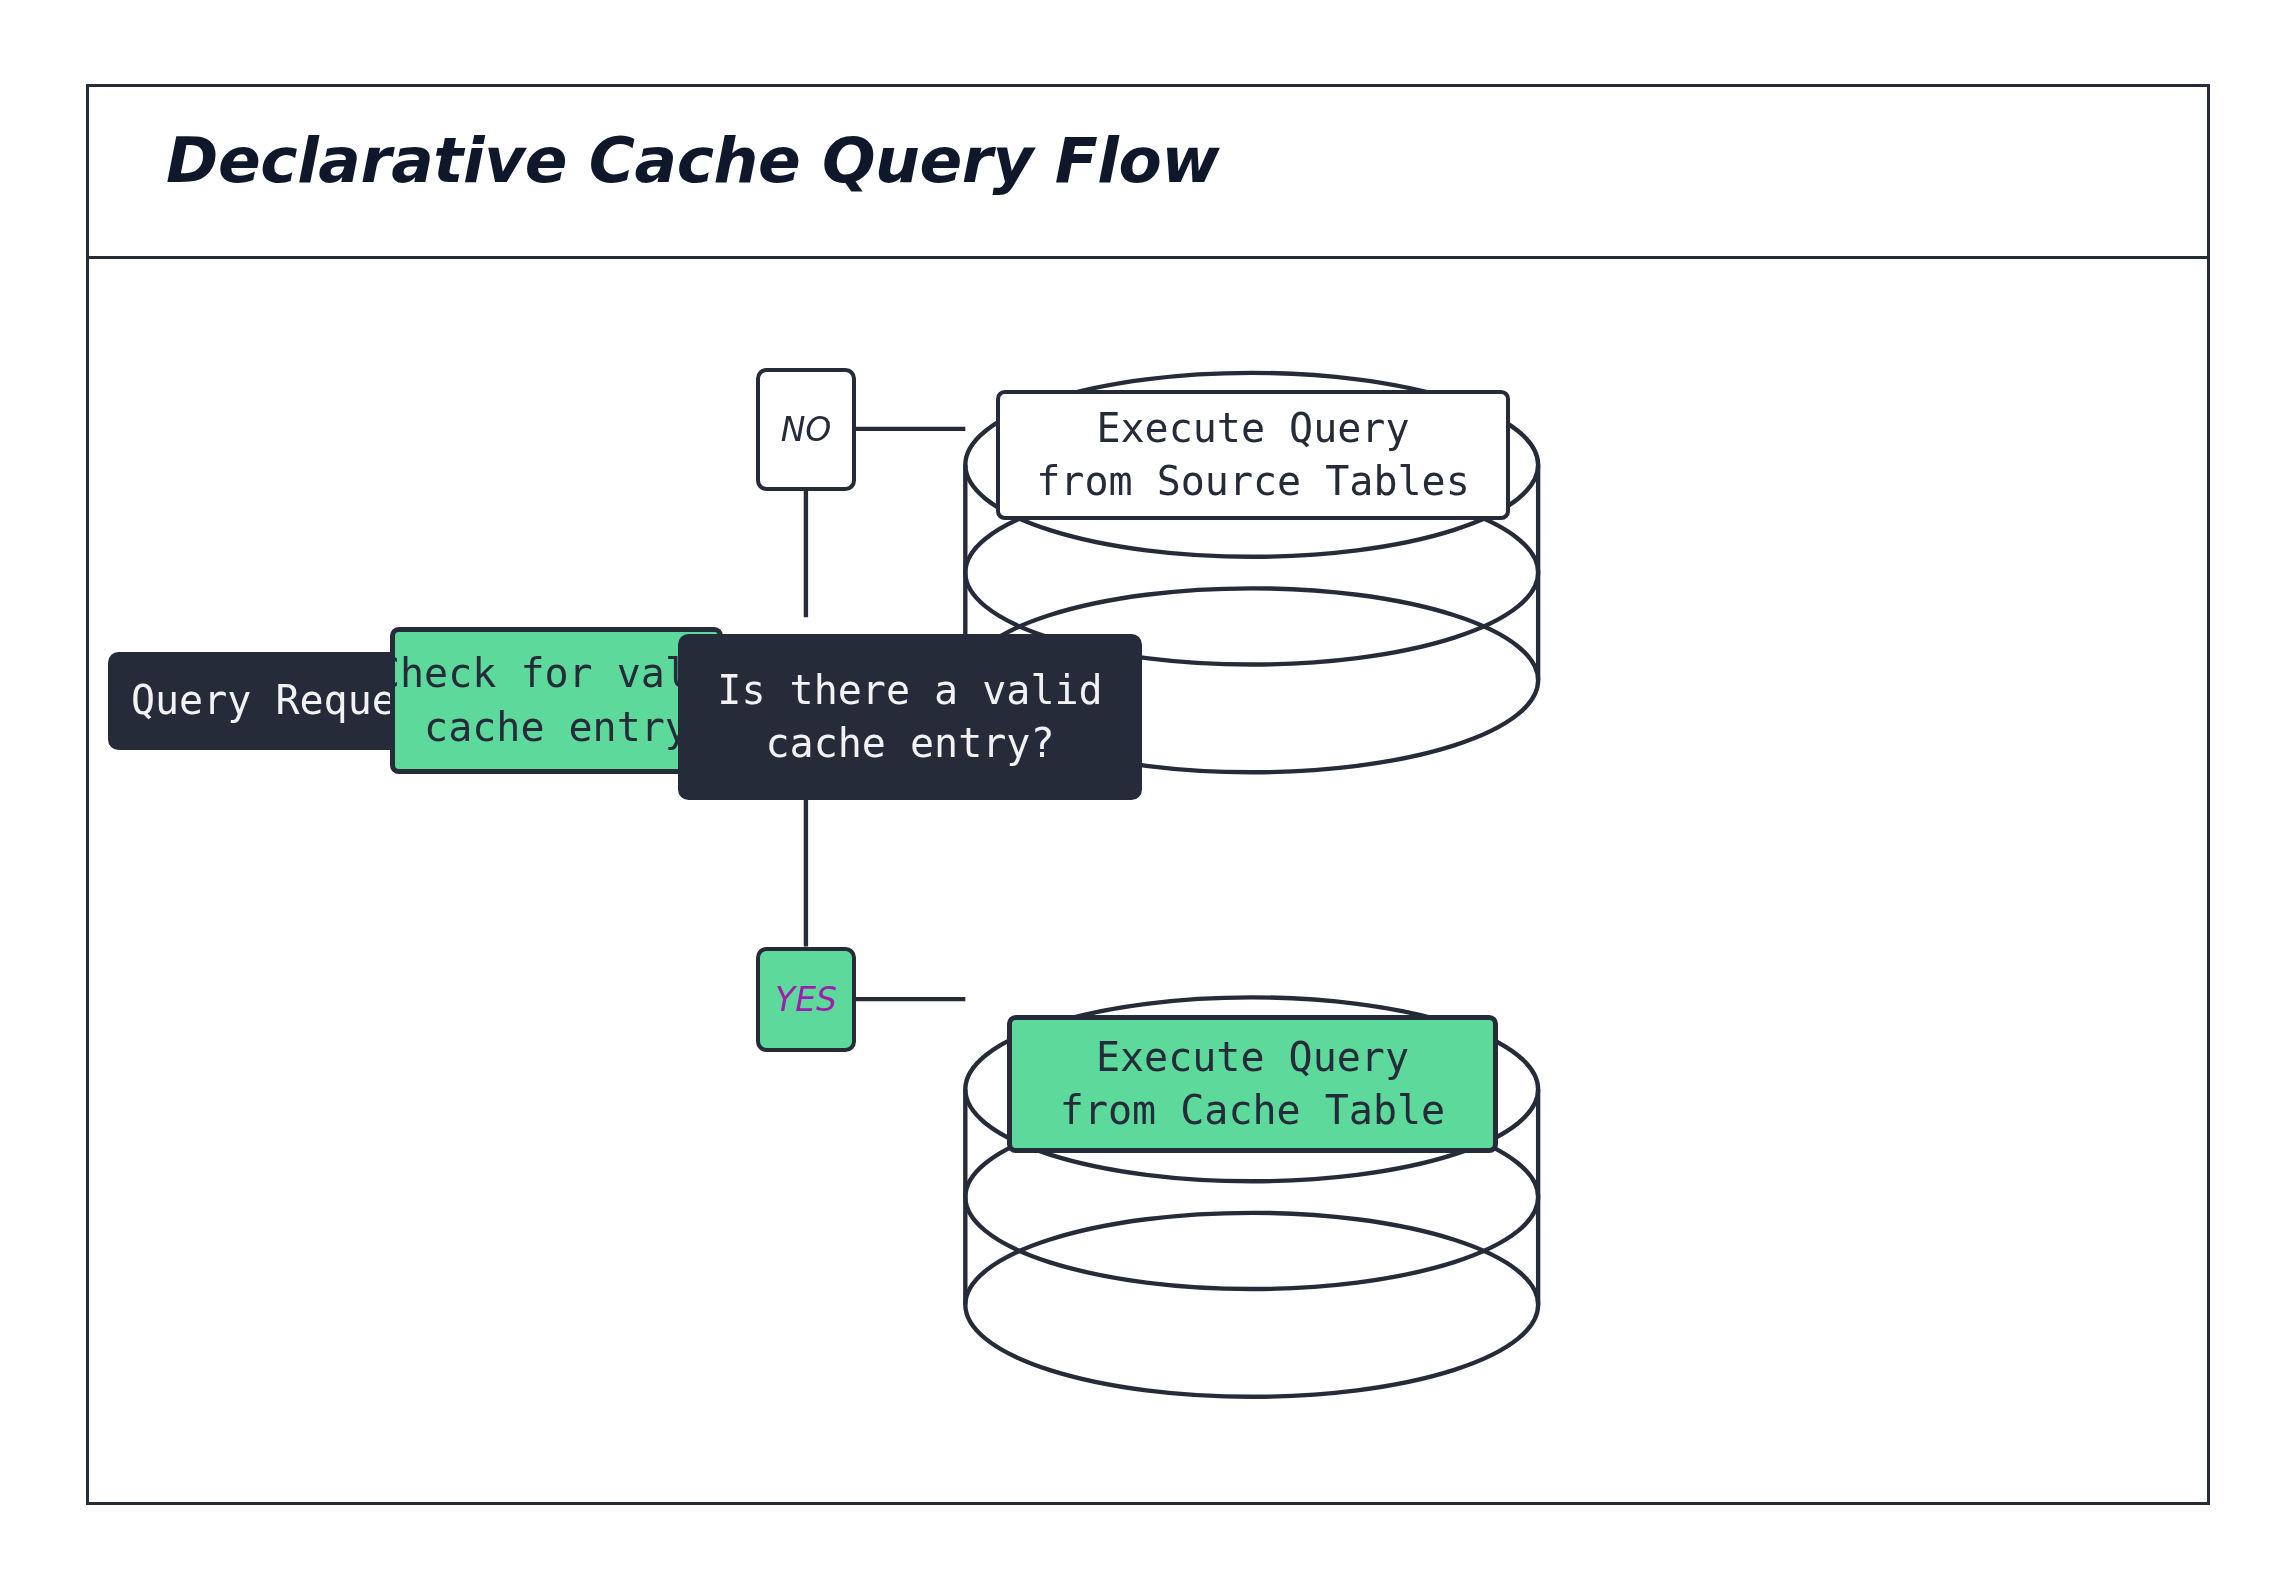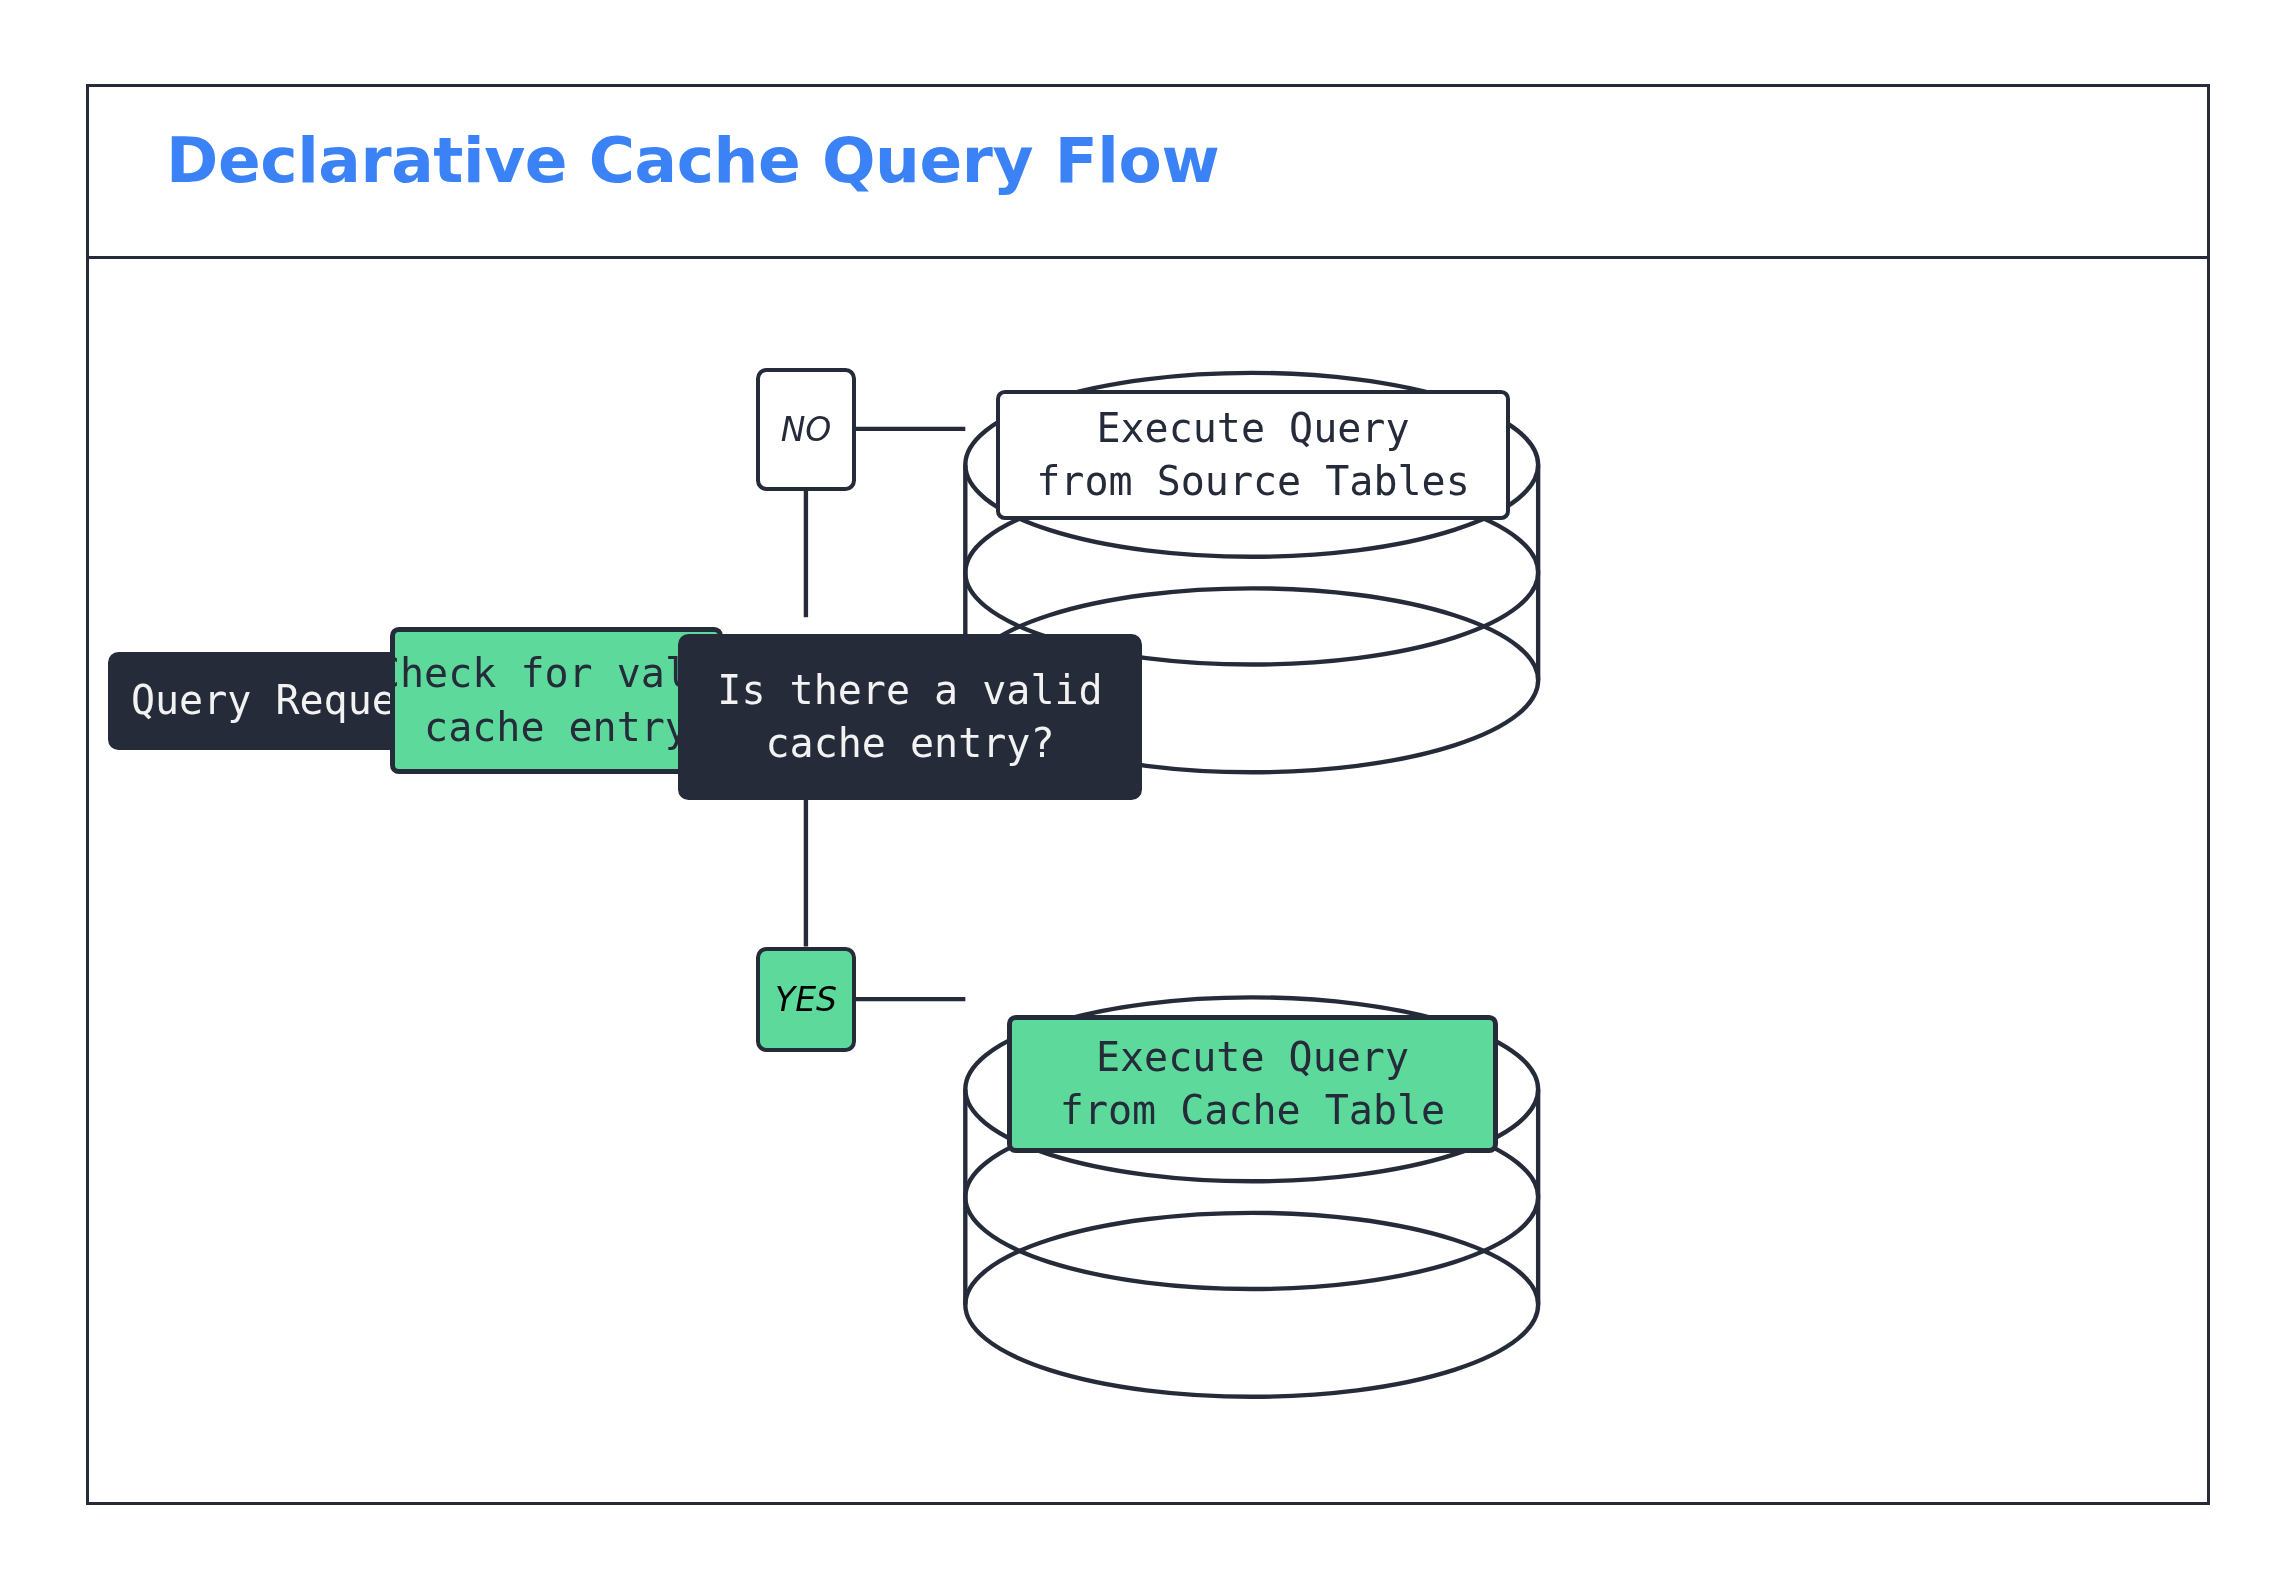--- a/index.html
+++ b/index.html
@@ -35,23 +35,24 @@
     border-bottom: 3.5px solid #262B3A;
     box-sizing: border-box;
   }
   #diagram-title {
     position: absolute;
     left: 77px;
     top: 37px;
     font-family: "DejaVu Sans", sans-serif;
     font-size: 63px;
     font-weight: bold;
-    color: #3b82f6;
+    color: #0f172a;
     letter-spacing: -0.4px;
     white-space: nowrap;
+    font-style: italic;
   }
 
   
   #canvas {
     position: absolute;
     left: 0;
     top: 172px;
     width: 2117px;
     height: 1242px;
   }
@@ -104,21 +105,21 @@
     display: flex;
     align-items: center;
     justify-content: center;
     font-family: "DejaVu Sans", sans-serif;
     font-size: 33px;
     border-radius: 10.5px;
     border: 4.4px solid #262B3A;
     font-style: italic;
   }
   .edge-label.white { background: #FFFFFF; color: #262B3A; }
-  .edge-label.green { background: #5CD99B; color: #000000; }
+  .edge-label.green { background: #5CD99B; color: #a21caf; }
 
   
   #node-query-request { left: 19px;   top: 393px; width: 359px; height: 98px; }
   #node-check-cache   { left: 301px;  top: 368px; width: 333px; height: 147px; }
   #node-decision      { left: 589px;  top: 358px; width: 464px; height: 166px; margin-top: 17px; }
   #label-no           { left: 667px;  top: 109px; width: 100px; height: 123px; }
   #label-yes          { left: 667px;  top: 688px; width: 100px; height: 105px; }
   #node-exec-source   { left: 907px; top: 131px; width: 514px; height: 130px; }
   #node-exec-cache    { left: 918px; top: 756px; width: 491px; height: 138px; }
 </style>

